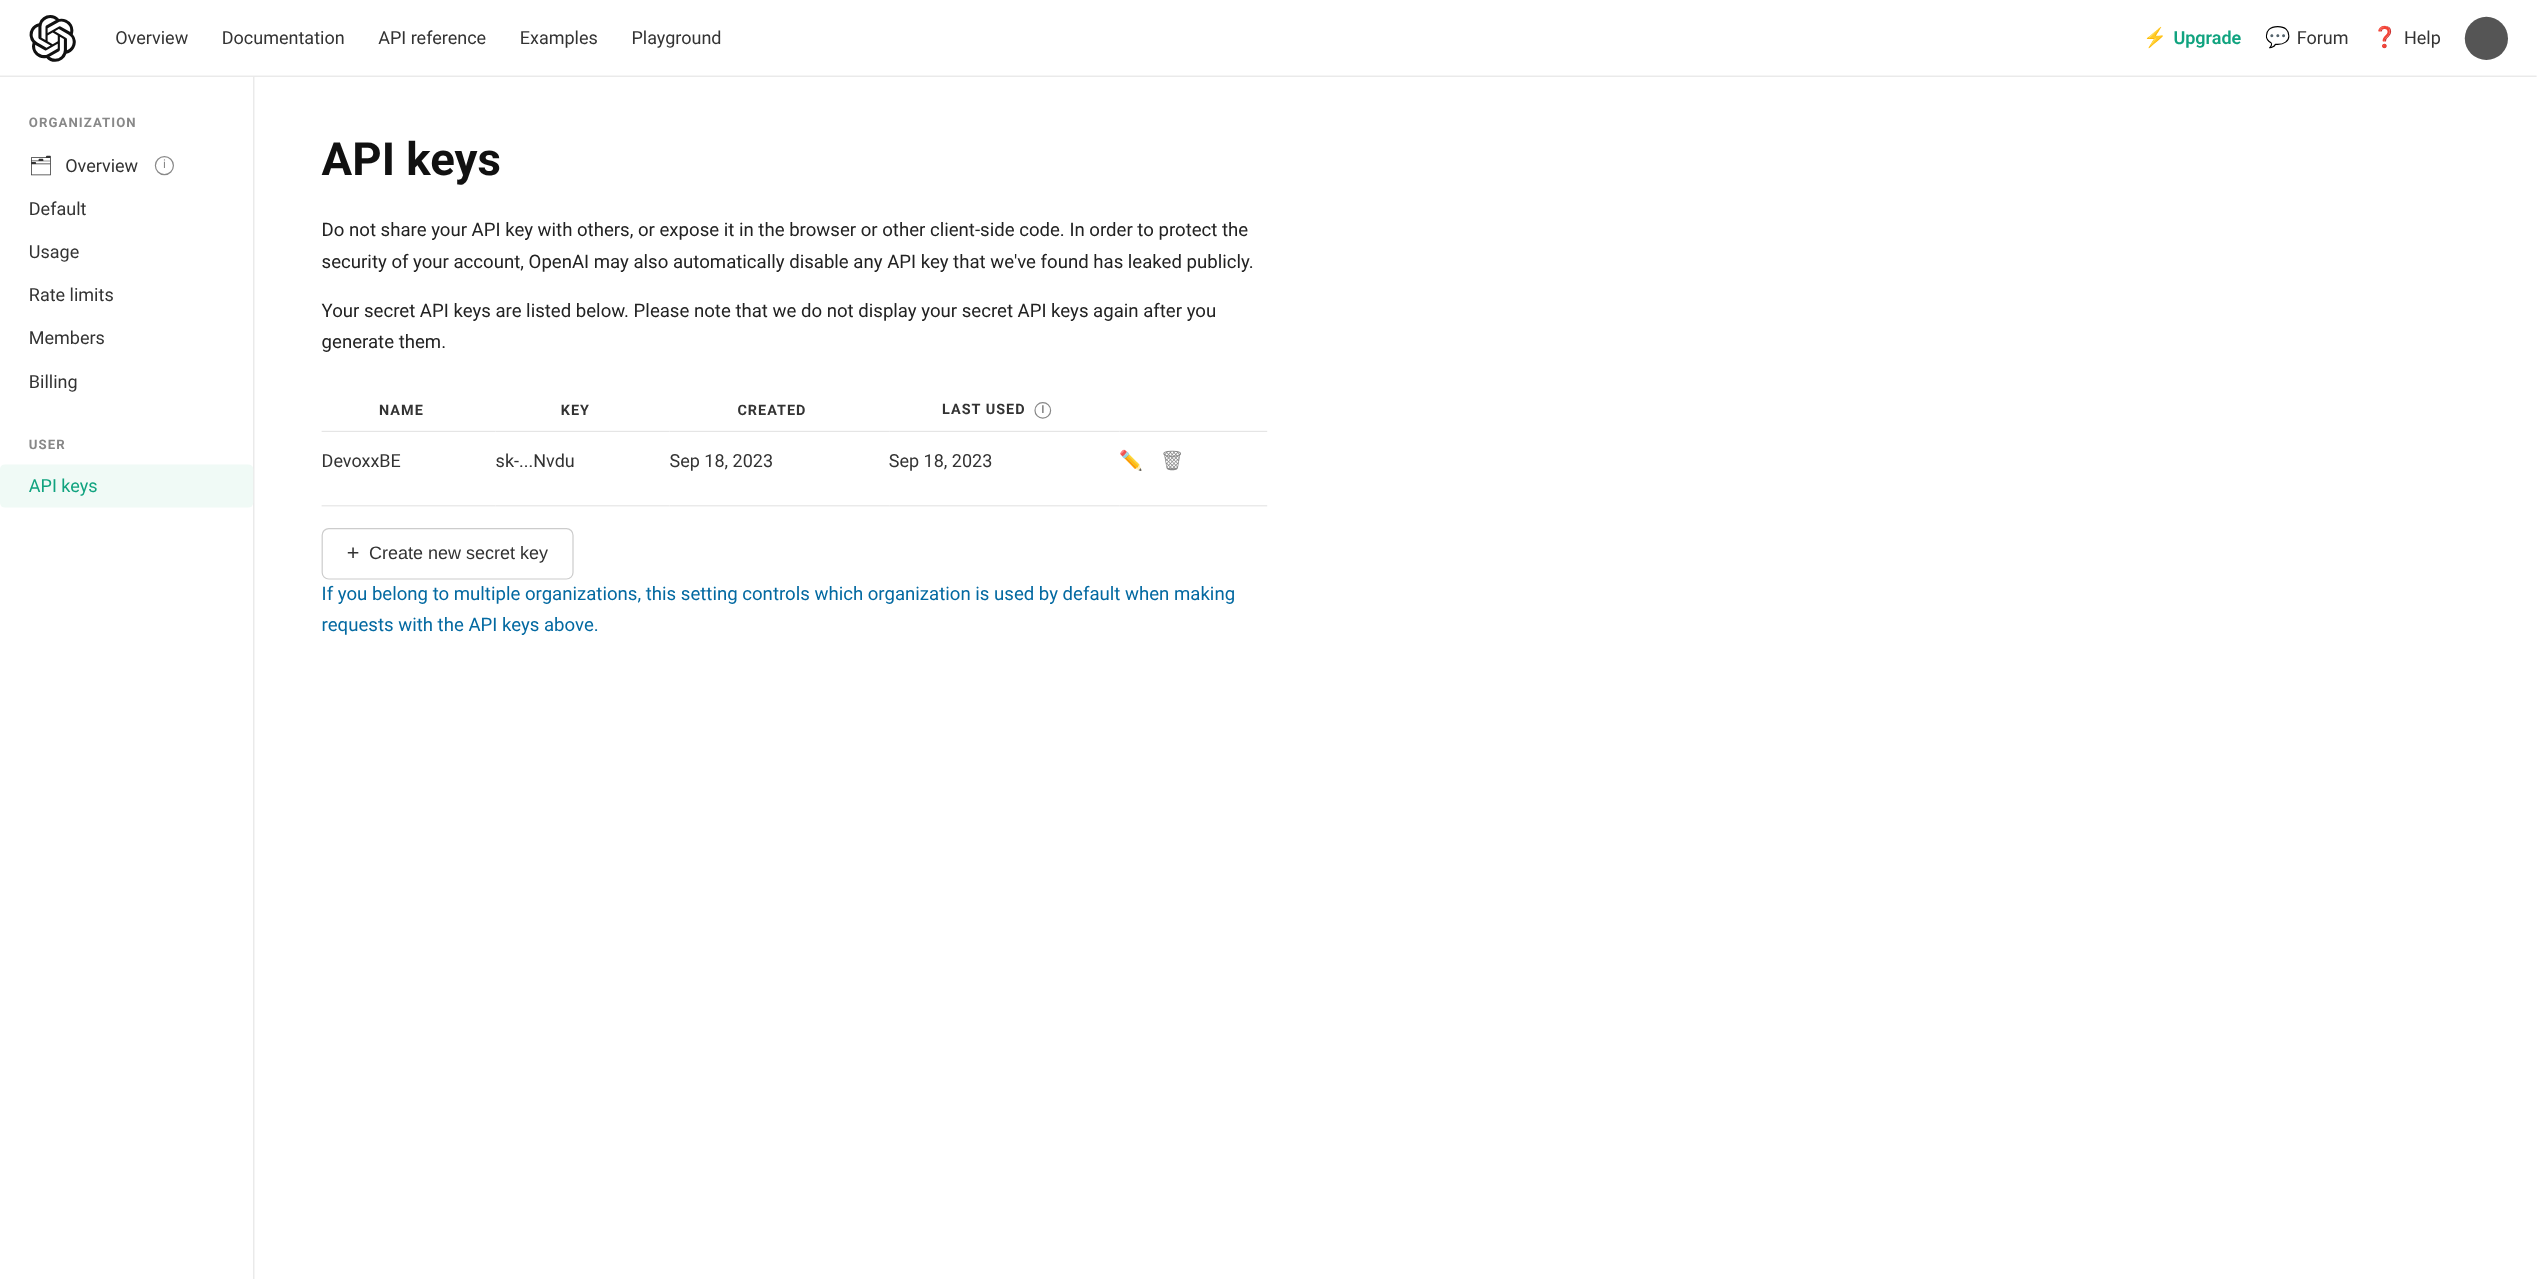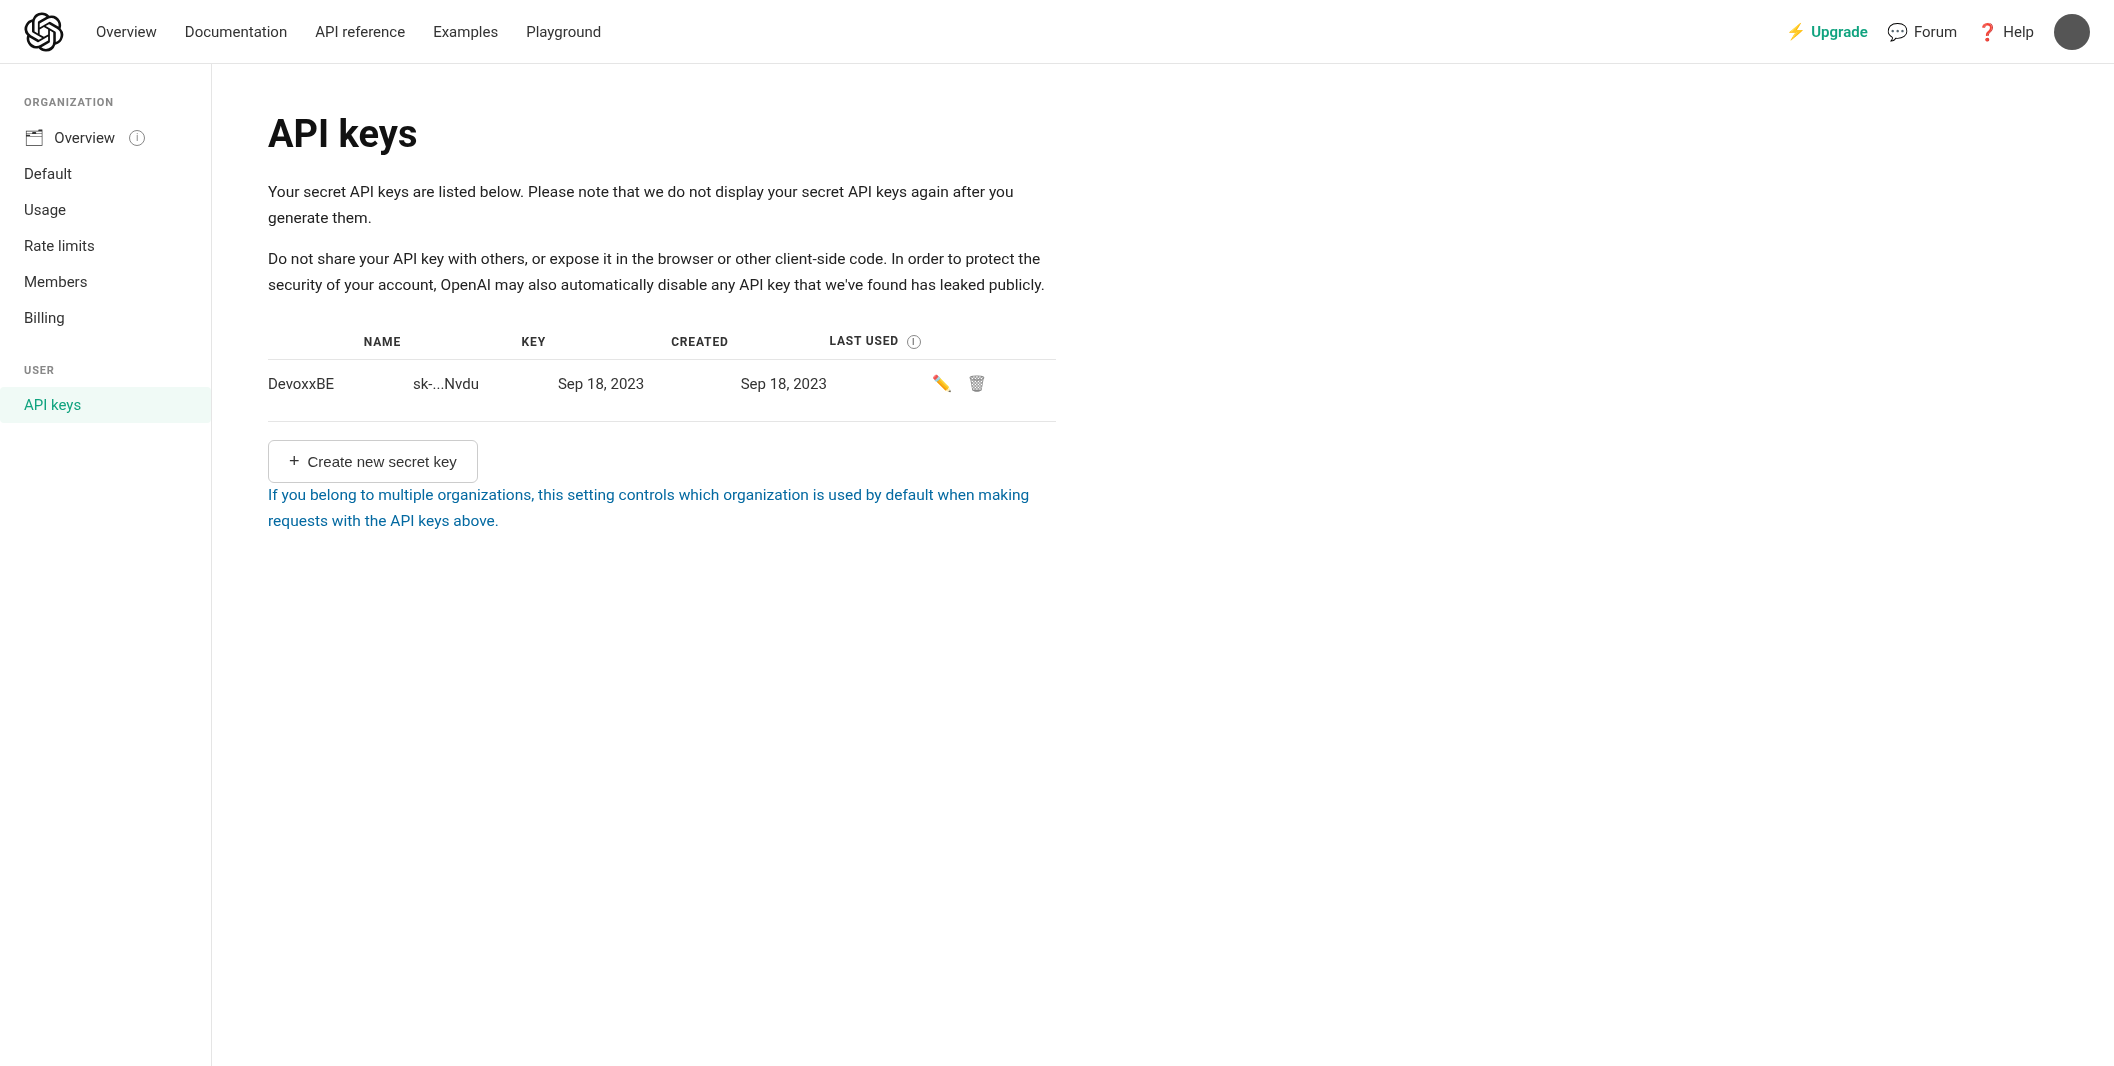--- a/index.html
+++ b/index.html
@@ -45,21 +45,21 @@
     .sidebar-spacer { height: 28px; }
 
     
     .main { flex: 1; padding: 48px 56px; max-width: 900px; }
     .page-title { font-size: 38px; font-weight: 700; margin-bottom: 24px; }
     .desc { font-size: 15.5px; line-height: 1.65; color: #222; margin-bottom: 16px; }
 
     
     .api-table { width: 100%; border-collapse: collapse; margin-top: 28px; }
     .api-table th {
-      text-align: right; font-size: 12px; font-weight: 700;
+      text-align: center; font-size: 12px; font-weight: 700;
       letter-spacing: 0.07em; text-transform: uppercase;
       color: #333; border-bottom: 1.5px solid #e5e5e5; padding: 8px 12px 10px 0; margin-left: 32px;
     }
     .api-table td {
       padding: 14px 12px 28px 0; font-size: 15px; color: #333;
       border-bottom: 1px solid #e5e5e5; vertical-align: middle;
     }
     .th-info-icon {
       display: inline-flex; align-items: center; justify-content: center;
       width: 14px; height: 14px; border: 1.5px solid #888; border-radius: 50%;
@@ -143,22 +143,22 @@
 
     <div class="sidebar-section-label">User</div>
     <div class="sidebar-item active">
       <span>API keys</span>
     </div>
   </aside>
 
   <main class="main">
     <h1 class="page-title">API keys</h1>
 
+    <p class="desc">Do not share your API key with others, or expose it in the browser or other client-side code. In order to protect the security of your account, OpenAI may also automatically disable any API key that we've found has leaked publicly.</p>
     <p class="desc">Your secret API keys are listed below. Please note that we do not display your secret API keys again after you generate them.</p>
-    <p class="desc">Do not share your API key with others, or expose it in the browser or other client-side code. In order to protect the security of your account, OpenAI may also automatically disable any API key that we've found has leaked publicly.</p>
 
     <table class="api-table">
       <thead>
         <tr>
           <th>
             <span>NAME</span>
           </th>
           <th>
             <span>KEY</span>
           </th>

